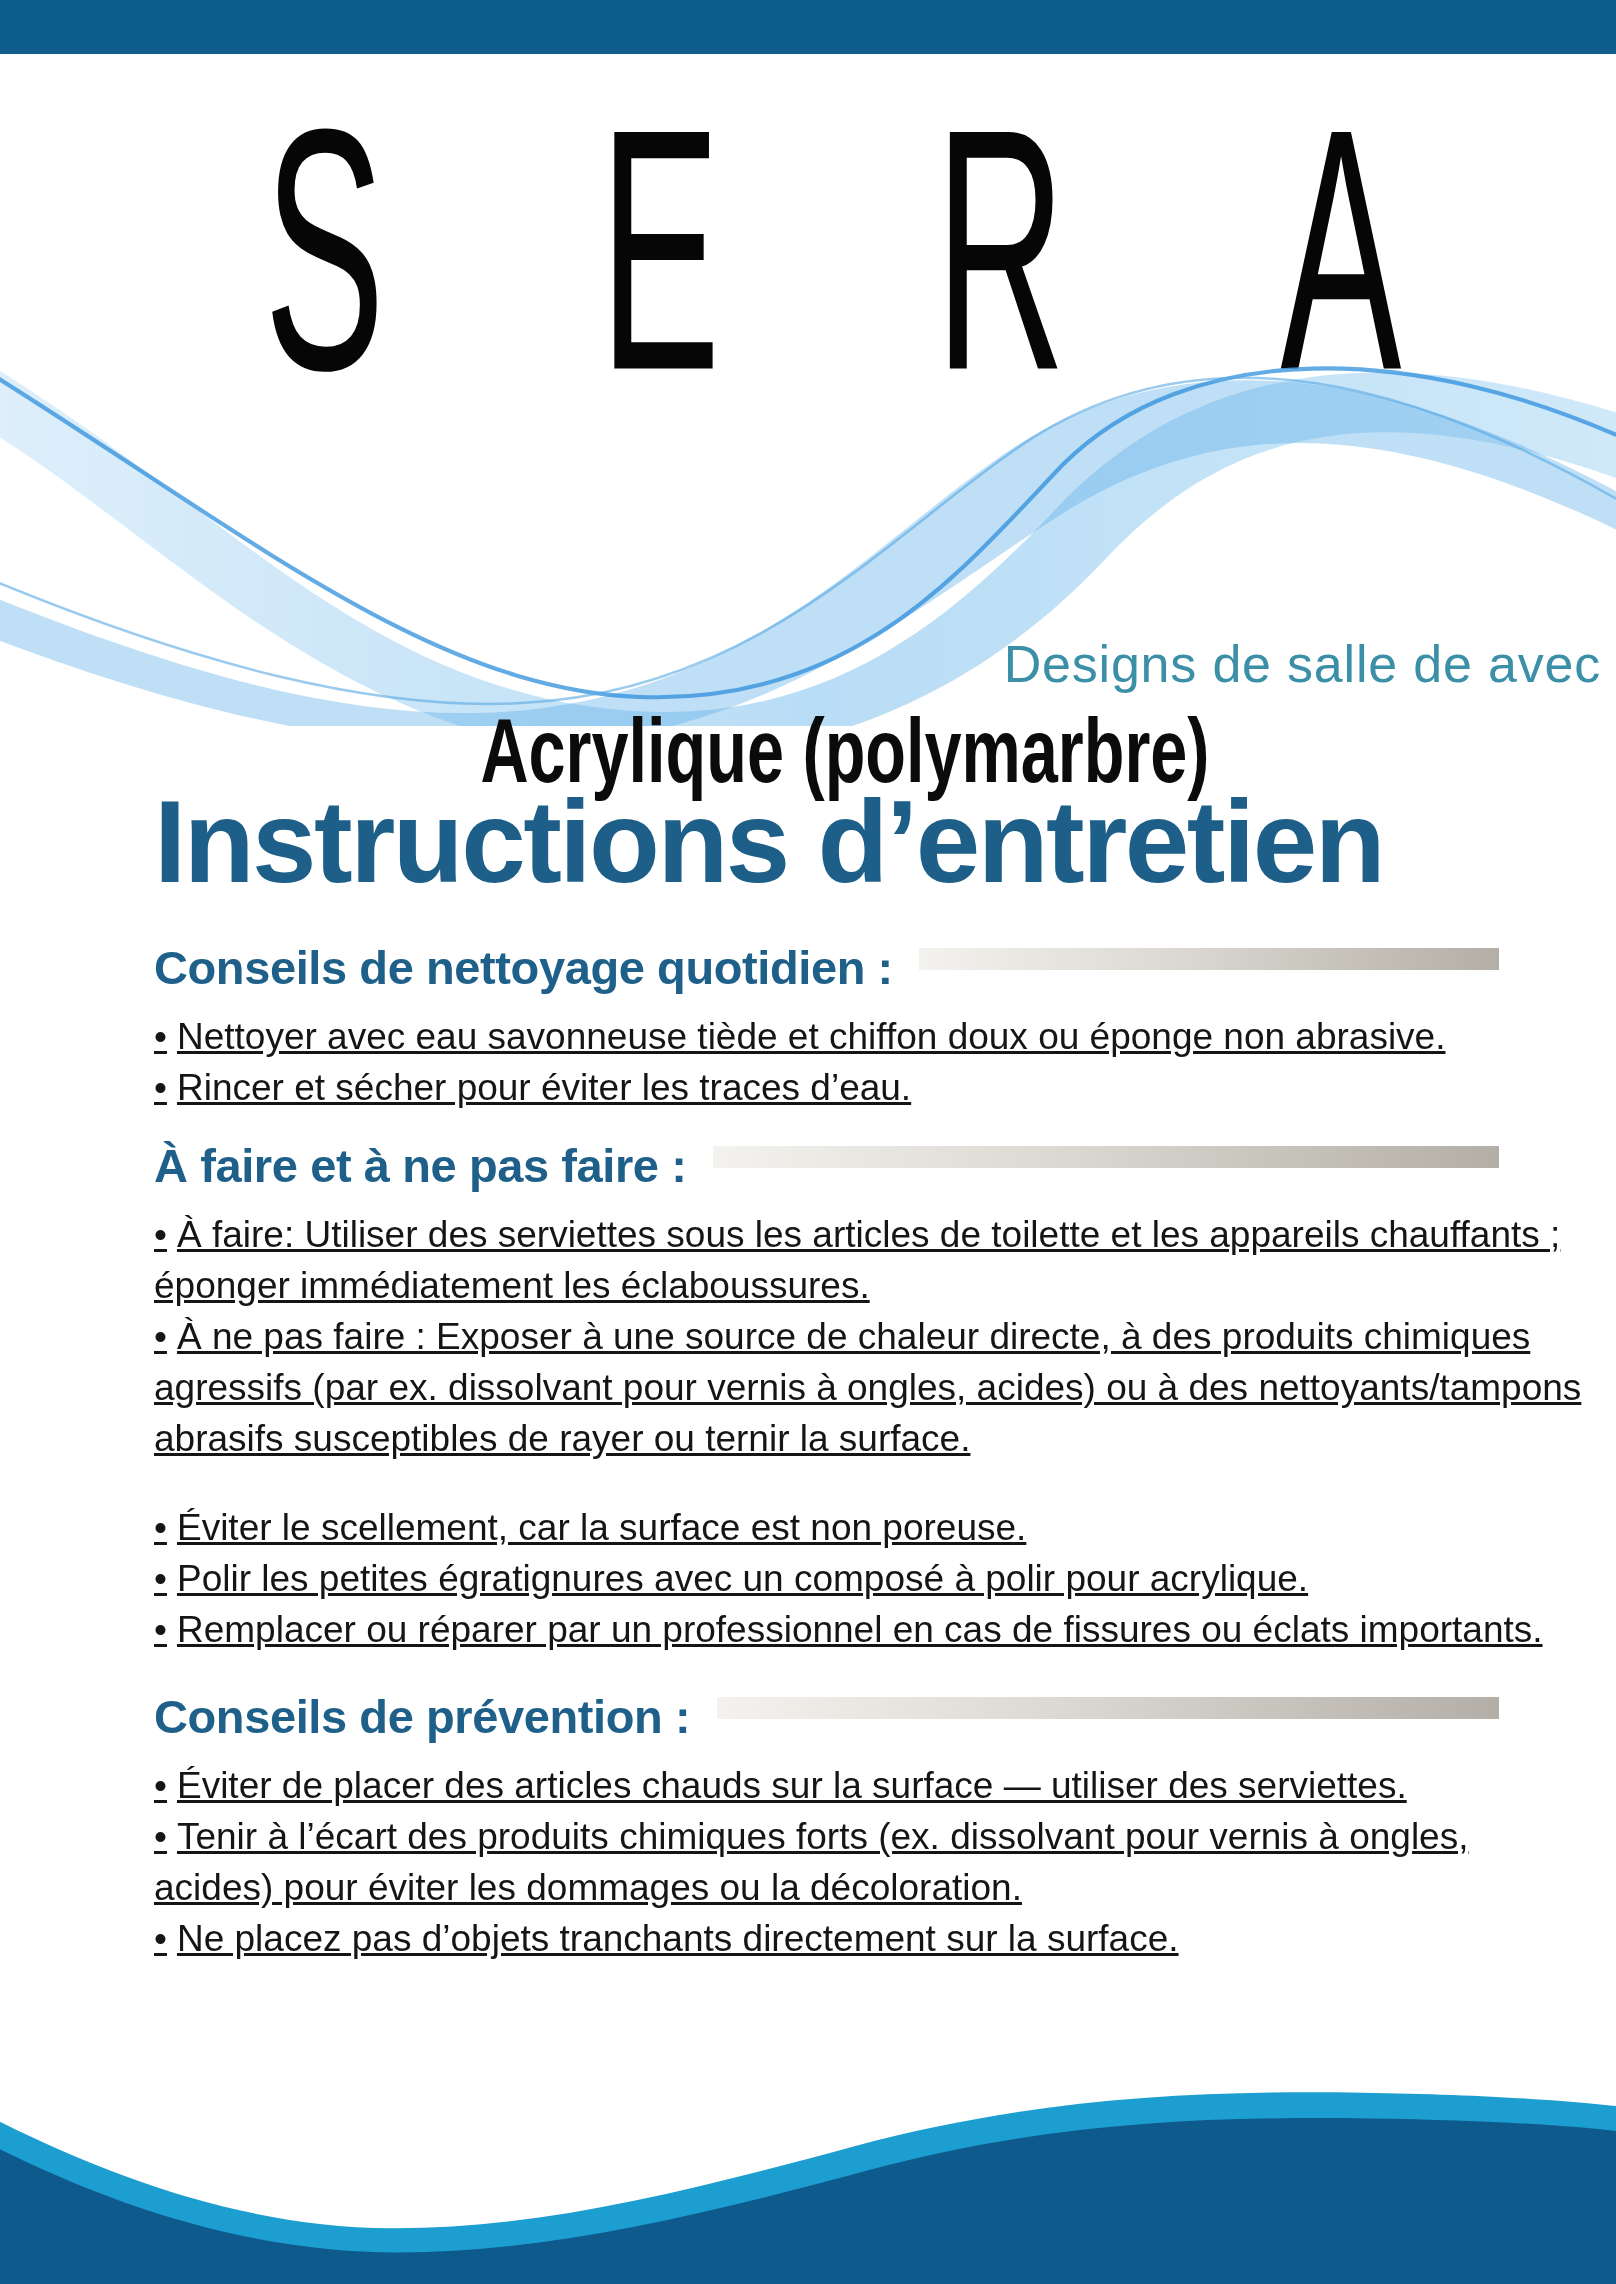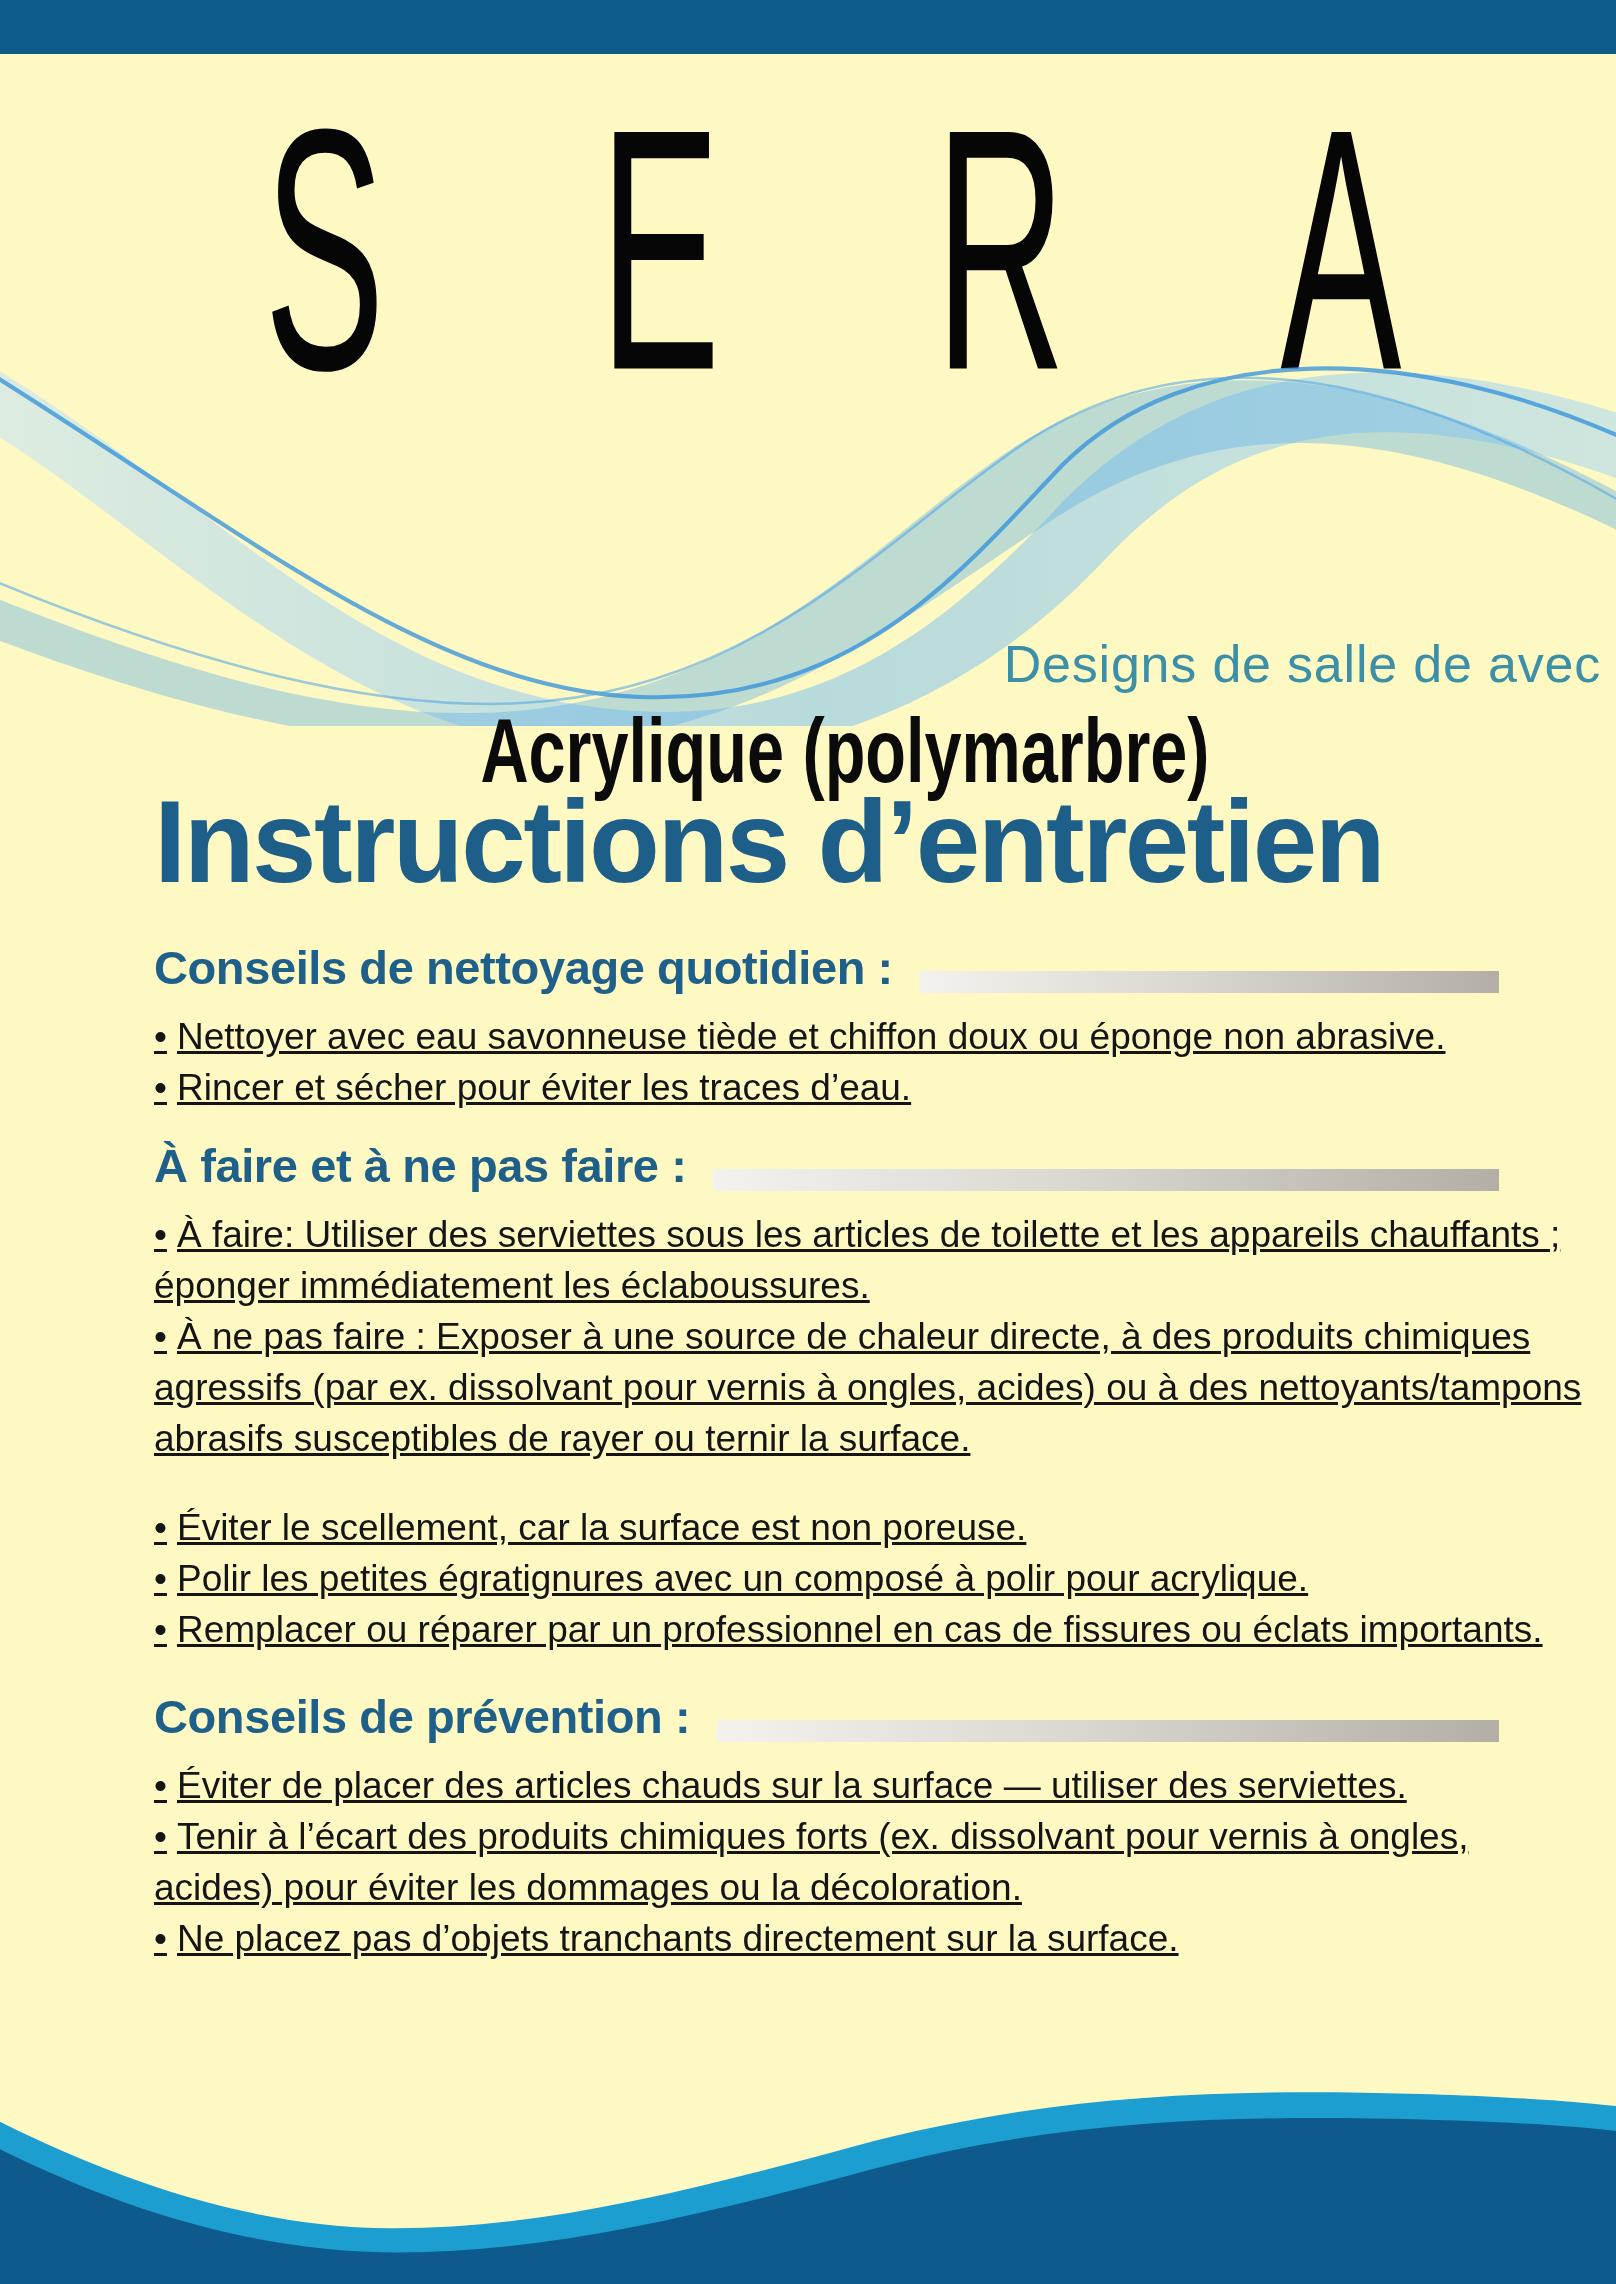--- a/index.html
+++ b/index.html
@@ -1,19 +1,19 @@
 <!DOCTYPE html>
 <html style="font-size:13.3px"><head>
 <meta charset="utf-8">
 <style>
   html,body{margin:0;padding:0;background:#888;}
   .page{
     position:relative;
     width:1616px;height:2284px;
-    background:#fef9c3;
+    background:#ffffff;
     overflow:hidden;
     font-family:"Liberation Sans", sans-serif;
   }
   
   .top-bar{
     position:absolute;top:0;left:0;width:100%;height:54px;
     background:#0e5c8c;
   }
   
   .logo{
@@ -43,21 +43,21 @@
   }
   .page-title{
     margin:0 0 38px 0;
     font-size:116px;line-height:125px;font-weight:700;
     color:#1d5f88;letter-spacing:-2.5px;
   }
   .section{margin:0;}
   .section.s2{margin-top:28px;}
   .section.s3{margin-top:38px;}
   .section.s4{margin-top:37px;}
-  .sec-head{display:flex;align-items:flex-end;margin:0 0 18px 0;}
+  .sec-head{display:flex;align-items:flex-start;margin:0 0 18px 0;}
   .sec-head h2{
     margin:0;font-size:47px;line-height:50px;font-weight:700;
     color:#1e6089;letter-spacing:-0.4px;white-space:nowrap;
   }
   .rule{
     flex:1;height:21.6px;margin-left:26.6px;margin-right:96px;margin-top:5px;
     background:linear-gradient(to right,#f3f2ee 0%,#dbd8d1 45%,#b3afa7 100%);
   }
   .bullet{
     margin:0;font-size:37px;line-height:51px;color:#151515;text-decoration:underline;

